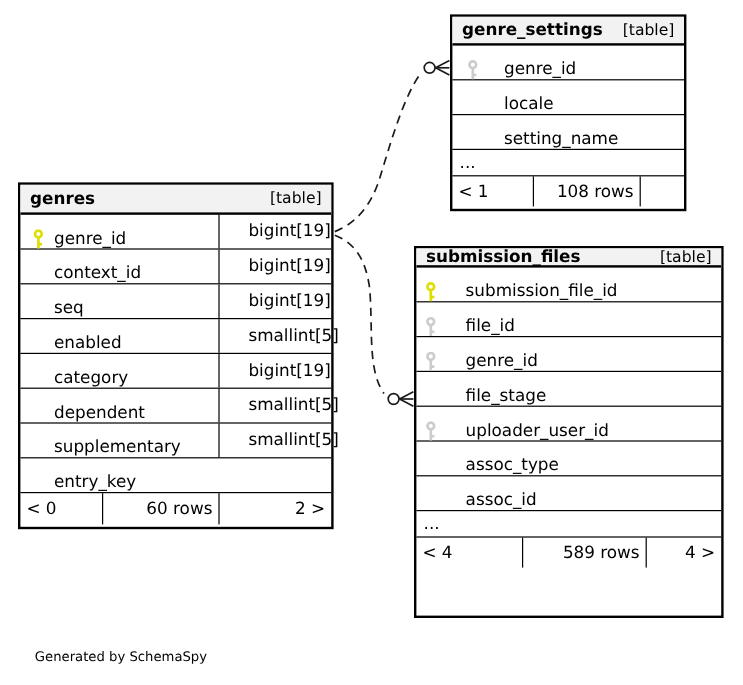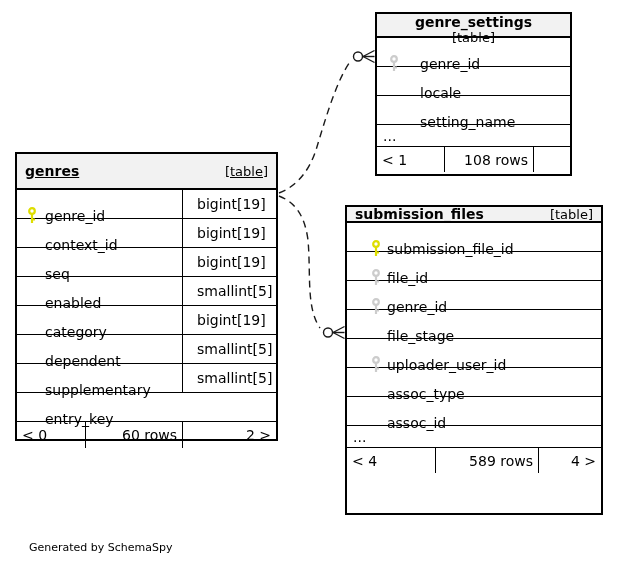--- a/index.html
+++ b/index.html
@@ -17,56 +17,56 @@
     display:flex;justify-content:space-between;align-items:center;
     background:#f2f2f2;border-bottom:2px solid #000;padding:0 8px;
     box-sizing:border-box;
   }
   .tname{font-weight:bold;font-size:14px;}
   .badge{font-size:13px;}
   .row{
     display:flex;align-items:center;border-bottom:1px solid #000;
     box-sizing:border-box;font-size:14px;height:29px;
   }
-  .namecell{display:flex;align-items:center;height:100%;box-sizing:border-box;margin-top:24px;}
+  .namecell{display:flex;height:100%;box-sizing:border-box;margin-top:24px;}
   .keyslot{width:10px;height:18px;flex:0 0 10px;display:inline-block;}
   .typecell{
     flex:1;border-left:1px solid #000;height:100%;display:flex;
-    align-items:center;padding-left:14px;box-sizing:border-box;
+    align-items:center;padding-left:24px;box-sizing:border-box;
   }
   .ellipsisrow{
     display:flex;align-items:center;border-bottom:1px solid #000;
     box-sizing:border-box;font-size:14px;height:22px;padding-left:6px;
   }
   .foot{display:flex;font-size:14px;box-sizing:border-box;}
   .foot .fc{
     display:flex;align-items:center;height:100%;box-sizing:border-box;
     padding:0 5px;
   }
   .foot .fc.sep{border-left:1px solid #000;}
   .foot .fc.right{justify-content:flex-end;}
   
-  .t-genres .hdr{height:36px;text-decoration:underline;}
+  .t-genres .hdr{height:25px;}
   .t-genres .namecell{width:165px;flex:0 0 165px;padding-left:10px;}
   .t-genres .keyslot{margin-right:8px;}
   .t-genres .foot{height:26px;}
   .t-genres .fc1{width:68px;flex:0 0 68px;}
   .t-genres .fc2{width:97px;flex:0 0 97px;}
   .t-genres .fc3{flex:1;}
   
-  .t-gs .hdr{height:24px;flex-direction:column;}
+  .t-gs .hdr{height:24px;}
   .t-gs .namecell{flex:1;padding-left:12px;}
   .t-gs .keyslot{margin-right:21px;}
   .t-gs .foot{height:25px;}
   .t-gs .fc1{width:67px;flex:0 0 67px;}
   .t-gs .fc2{width:89px;flex:0 0 89px;text-align:center;}
   .t-gs .fc3{flex:1;}
   
   .t-sf .hdr{height:16px;}
-  .t-sf .namecell{flex:1;padding-left:24px;}
+  .t-sf .namecell{flex:1;padding-left:7px;gap:18px;}
   .t-sf .keyslot{margin-right:6px;}
   .t-sf .foot{height:25px;}
   .t-sf .fc1{width:88px;flex:0 0 88px;}
   .t-sf .fc2{width:103px;flex:0 0 103px;}
   .t-sf .fc3{flex:1;}
   .credit{position:absolute;left:15px;top:541px;font-size:11px;z-index:2;margin-left:14px;}
   .key-pk{stroke:#dede00;}
   .key-fk{stroke:#cccccc;}
 </style>
 </head>

